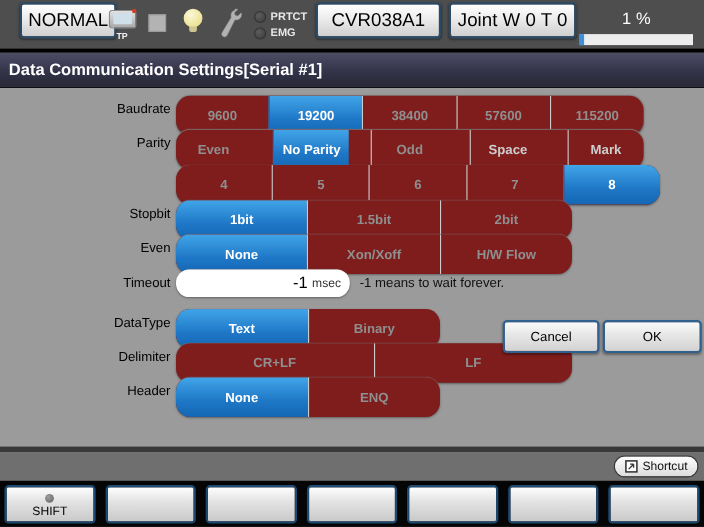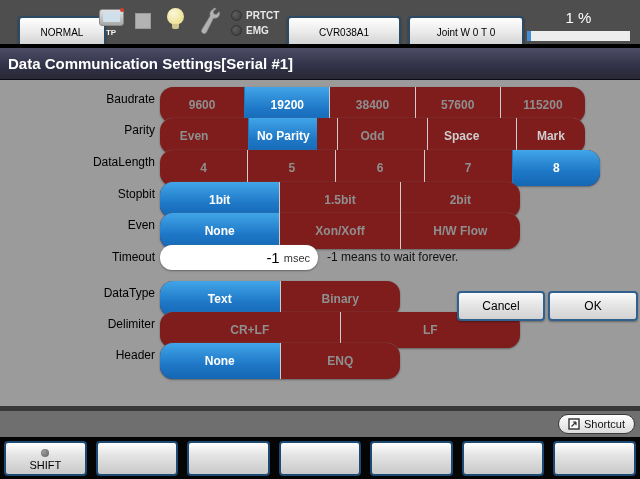--- a/index.html
+++ b/index.html
@@ -1,23 +1,23 @@
 <!DOCTYPE html>
 <html><head>
 <meta charset="utf-8">
 <style>
   html,body{margin:0;padding:0;background:#222;}
   .screen{position:relative;width:640px;height:479px;overflow:hidden;
           font-family:"Liberation Sans",sans-serif;background:#9b9b9b;}
 
   
   .topbar{position:absolute;top:0;left:0;width:640px;height:44px;background:#4e4e4e;}
-  .chrome-btn{position:absolute;top:16px;height:33px;box-sizing:border-box;
+  .chrome-btn{position:absolute;top:2px;height:33px;box-sizing:border-box;
       background:linear-gradient(#ffffff,#ececec 45%,#cfcfcf);
-      border:2px solid #2b4a66;border-radius:4px;color:#000;font-size:10px;
+      border:2px solid #2b4a66;border-radius:4px;color:#000;font-size:17px;
       display:flex;align-items:center;justify-content:center;box-shadow:0 1px 2px rgba(0,0,0,.4);text-align:right;}
   .btn-normal{left:18px;width:88px;}
   .btn-prog{left:287px;width:114px;}
   .btn-joint{left:408px;width:116px;}
 
   .tp-icon{position:absolute;left:98px;top:9px;width:26px;text-align:center;}
   .tp-monitor{position:relative;width:23px;height:15px;margin:0 auto;background:linear-gradient(#e2e2e2,#a8a8a8);
       border:1px solid #8a8a8a;border-radius:3px;}
   .tp-screen{position:absolute;left:3px;top:2px;right:3px;bottom:3px;background:#cfe0ea;border-radius:1px;}
   .tp-dot{position:absolute;right:-1px;top:-2px;width:4px;height:4px;border-radius:50%;background:#d43c2a;}
@@ -152,21 +152,20 @@
         <div class="row-label">Parity</div>
         <div class="seg" style="width: 425px; gap: 20px;">
           <div class="seg-opt">Even</div>
           <div class="seg-opt selected">No Parity</div>
           <div class="seg-opt">Odd</div>
           <div class="seg-opt disabled">Space</div>
           <div class="seg-opt disabled">Mark</div>
         </div>
       </div>
       <div class="row" style="top: 70px;">
-        <div class="row-label">DataLength</div>
         <div class="seg" style="width: 440px;">
           <div class="seg-opt">4</div>
           <div class="seg-opt">5</div>
           <div class="seg-opt">6</div>
           <div class="seg-opt">7</div>
           <div class="seg-opt selected">8</div>
         </div>
       </div>
       <div class="row" style="top: 102px;">
         <div class="row-label">Stopbit</div>

